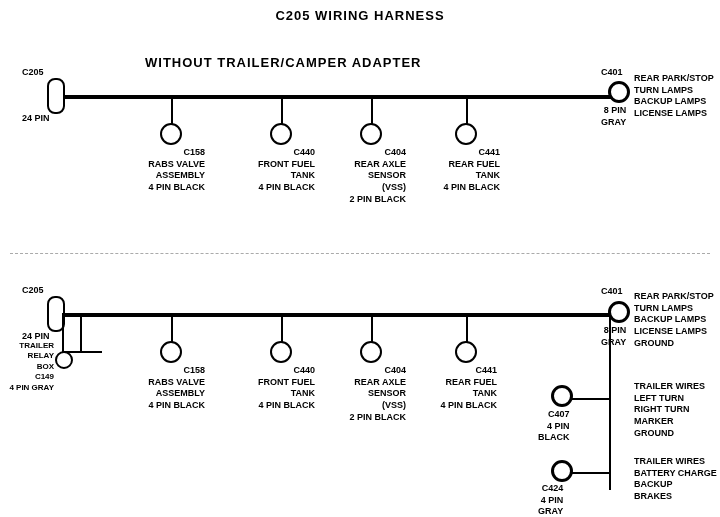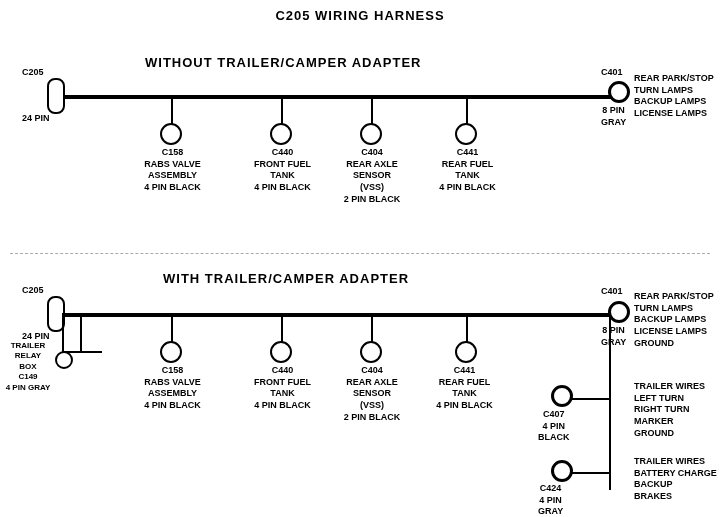--- a/index.html
+++ b/index.html
@@ -52,21 +52,21 @@
     
     .large-circle {
       position: absolute;
       border: 3px solid #000;
       border-radius: 50%;
       background: #fff;
     }
     .label {
       position: absolute;
       font-size: 9px;
-      text-align: center;
+      text-align: right;
       font-weight: bold;
       line-height: 1.3;
     }
     .section-title {
       position: absolute;
       font-size: 13px;
       font-weight: bold;
       letter-spacing: 1px;
     }
     
@@ -108,21 +108,20 @@
   <div class="v-line" style="left:371px; top:74px; height:28px;"></div>
   <div class="connector" style="left:360px; top:100px; width:22px; height:22px;"></div>
   <div class="label" style="left:338px; top:124px; width:68px;">C404<br>REAR AXLE<br>SENSOR<br>(VSS)<br>2 PIN BLACK</div>
 
   <div class="v-line" style="left:466px; top:74px; height:28px;"></div>
   <div class="connector" style="left:455px; top:100px; width:22px; height:22px;"></div>
   <div class="label" style="left:435px; top:124px; width:65px;">C441<br>REAR FUEL<br>TANK<br>4 PIN BLACK</div>
 
   <div class="divider" style="top:230px;"></div>
 
-  <div class="section-title" style="left:163px; top:248px;">WITH TRAILER/CAMPER ADAPTER</div>
 
   <div class="h-line" style="left:62px; top:290px; width:565px;"></div>
 
   <div class="rect-connector" style="left:47px; top:273px; width:18px; height:36px; border-radius:8px;"></div>
   <div class="label" style="left:22px; top:262px;">C205</div>
   <div class="label" style="left:22px; top:308px;">24 PIN</div>
 
   <div class="v-line" style="left:80px; top:292px; height:38px;"></div>
   <div class="h-line" style="left:62px; top:328px; width:40px; height:2px;"></div>
   <div class="v-line" style="left:62px; top:290px; height:40px;"></div>

